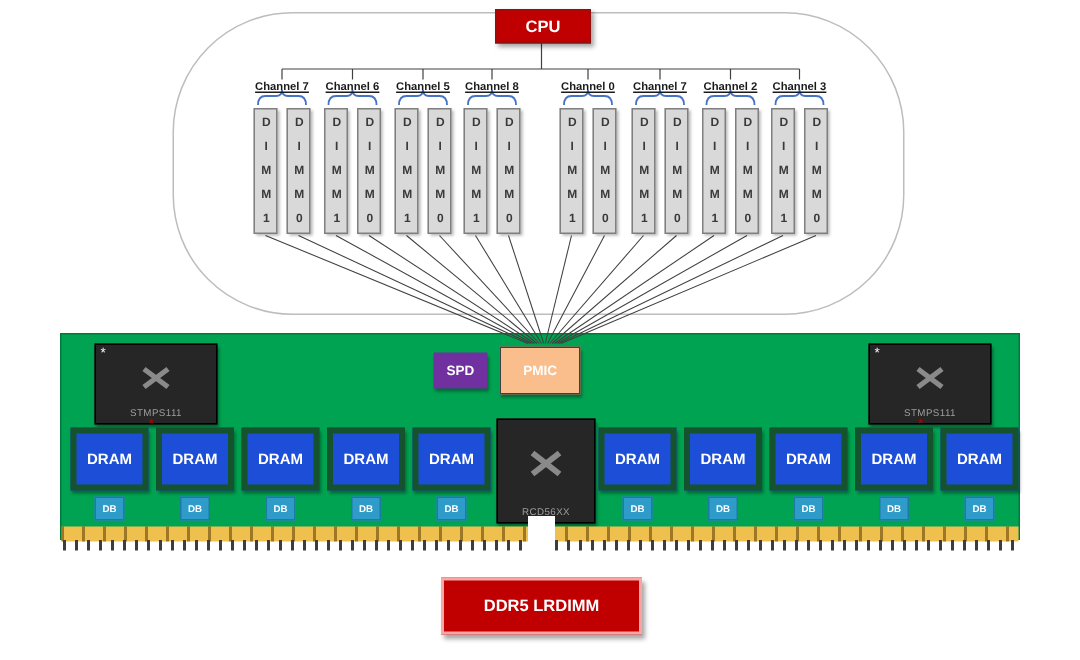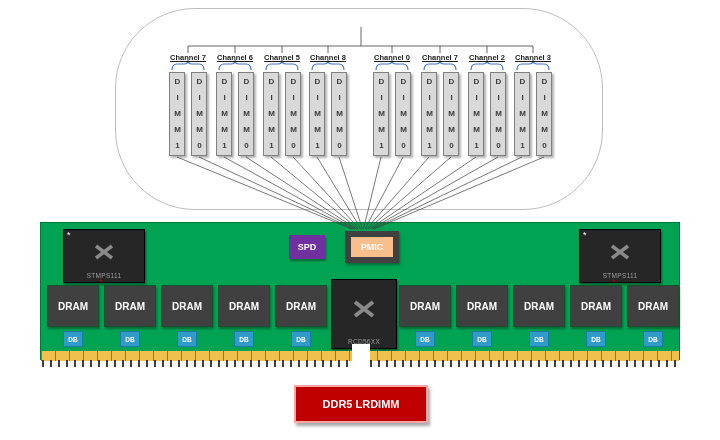--- a/index.html
+++ b/index.html
@@ -42,27 +42,27 @@
     position:absolute; bottom:3px; left:0; width:100%; text-align:center;
     font-size:6.5px; color:#9e9e9e; letter-spacing:.3px;
   }
   .star { position:absolute; top:1px; left:3px; color:#fff; font-size:9px; line-height:9px; }
   .spd {
     position:absolute; left:248px; top:12px; width:36px; height:24px;
     background:var(--spd_purple,#7030A0); color:#fff; font-weight:bold; font-size:9px;
     display:flex; align-items:center; justify-content:center; box-shadow:1px 2px 2px rgba(0,0,0,.35);text-align:right;
   }
   .pmic {
-    position:absolute; left:304px; top:8px; width:54px; height:32px; box-sizing:border-box;
-    background:var(--pmic_orange,#F9BE8B); border:6px solid #404040; color:#fff; font-weight:bold; font-size:9px;
+    position:absolute; left:292px; top:8px; width:54px; height:32px; box-sizing:border-box;
+    background:var(--pmic_orange,#F9BE8B); border:1px solid #404040; color:#fff; font-weight:bold; font-size:9px;
     display:flex; align-items:center; justify-content:center; box-shadow:1px 2px 2px rgba(0,0,0,.35);
   }
   .dram {
     position:absolute; top:62px; width:52px; height:42px;
-    background:#404040; border:1px solid #14532d; box-sizing:border-box;
+    background:#1d4ed8; border:4px solid #14532d; box-sizing:border-box;
     color:#fff; font-weight:bold; font-size:10px;
     display:flex; align-items:center; justify-content:center; box-shadow:1px 2px 2px rgba(0,0,0,.35);
   }
   .db {
     position:absolute; top:108px; width:20px; height:16px;
     background:var(--db_blue,#2E9BC9); border:1px solid #1d7ba3; box-sizing:border-box;
     color:#fff; font-weight:bold; font-size:6.5px;
     display:flex; align-items:center; justify-content:center;
   }
   .gold {
@@ -125,20 +125,21 @@
       <line x1="403" y1="157" x2="365" y2="229"></line>
       <line x1="429" y1="157" x2="366.5" y2="229"></line>
       <line x1="451" y1="157" x2="368" y2="229"></line>
       <line x1="476" y1="157" x2="369.5" y2="229"></line>
       <line x1="498" y1="157" x2="371" y2="229"></line>
       <line x1="522" y1="157" x2="372.5" y2="229"></line>
       <line x1="544" y1="157" x2="374" y2="229"></line>
     </g>
   </svg>
 
+  <div class="cpu">CPU</div>
 
   <div class="channel" style="left:164px">
     <div class="ch-label">Channel 7</div>
     <div class="dimms">
       <div class="dimm">DIMM1</div>
       <div class="dimm">DIMM0</div>
     </div>
   </div>
   <div class="channel" style="left:211px">
     <div class="ch-label">Channel 6</div>

